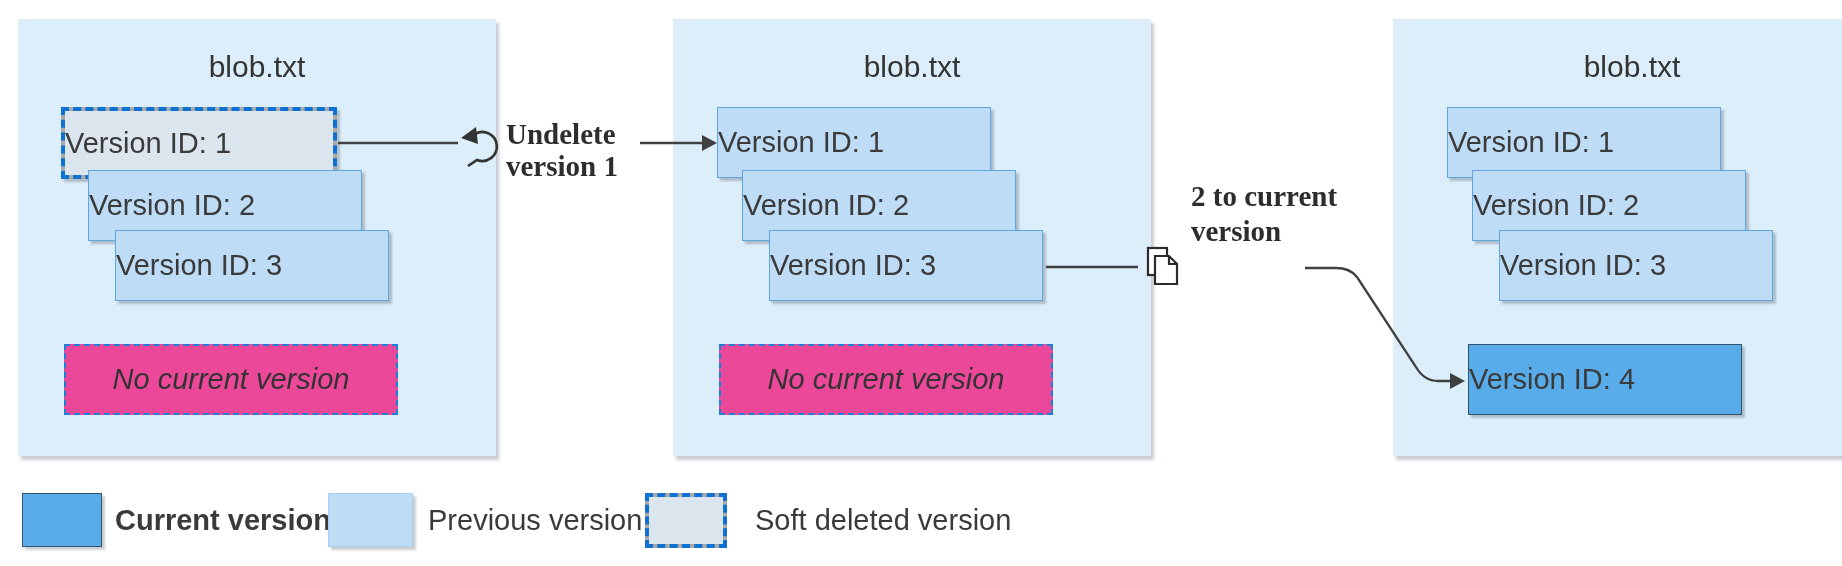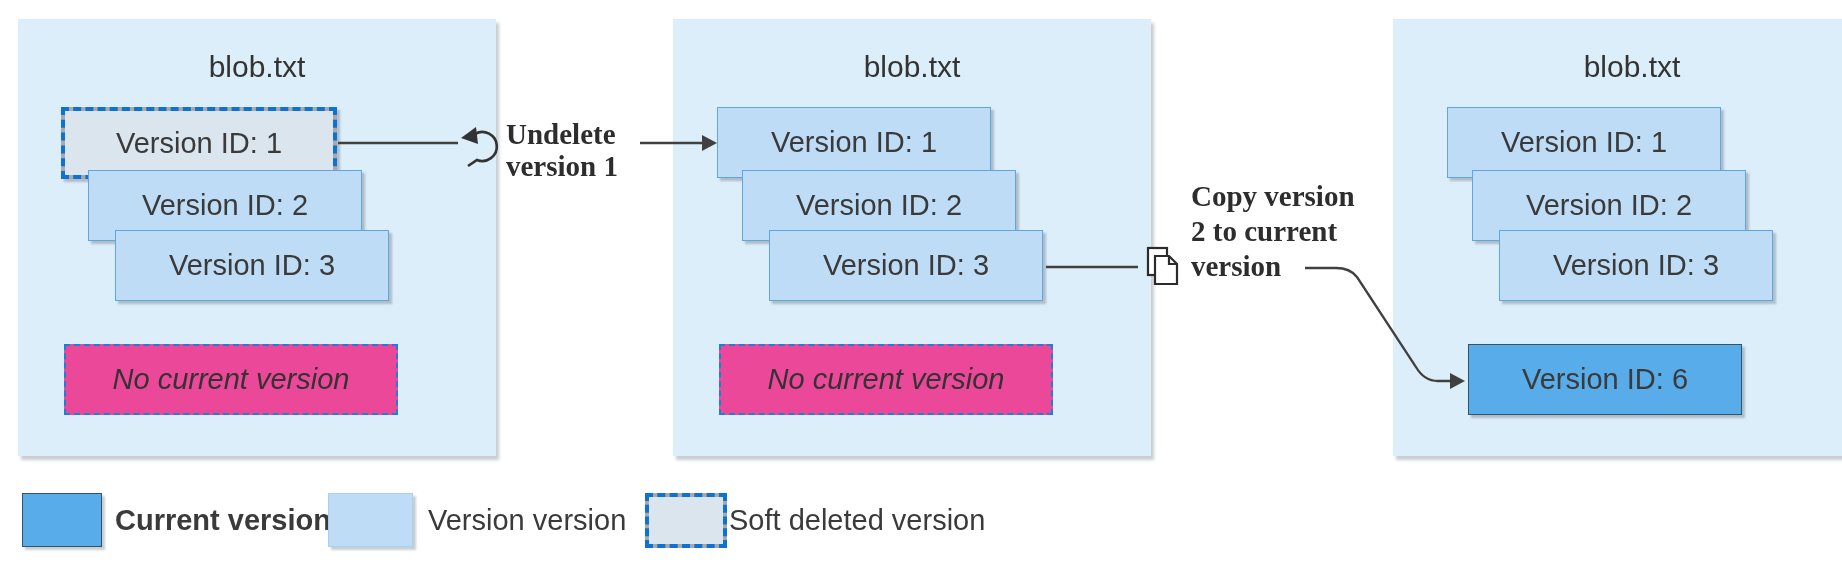--- a/index.html
+++ b/index.html
@@ -11,21 +11,21 @@
   .panel{
     position:absolute;top:19px;width:478px;height:437px;background:#dceef9;
     box-shadow:3px 4px 3px rgba(155,163,170,0.55);
   }
   .panel-title{
     position:absolute;top:32px;left:0;width:100%;text-align:center;
     font-size:30px;line-height:32px;color:#333;
   }
   
   .vbox{
-    position:absolute;display:flex;align-items:center;justify-content:center;
+    position:absolute;display:flex;align-items:center;justify-content:flex-start;
     font-size:29px;color:#3a3a3a;box-sizing:border-box;
   }
   .vbox.previous{
     width:274px;height:71px;background:#bedcf6;border:1px solid #5ea6dd;
     box-shadow:3px 3px 2px rgba(130,140,150,0.5);
   }
   .vbox.current{
     width:274px;height:71px;background:#58ace9;border:1px solid #33536b;
     box-shadow:3px 3px 2px rgba(130,140,150,0.5);
   }
@@ -65,21 +65,21 @@
     border:4px dashed #0d72d4;
     background:linear-gradient(#dbe5ee,#dbe5ee) padding-box,
                linear-gradient(#a9a9a9,#a9a9a9) border-box;
   }
   .legend-label{
     position:absolute;top:493px;height:54px;display:flex;align-items:center;
     font-size:29px;color:#3a3a3a;white-space:nowrap;
   }
   .legend-label.l1{left:115px;font-weight:bold;}
   .legend-label.l2{left:428px;}
-  .legend-label.l3{left:729px;text-align:right;}
+  .legend-label.l3{left:755px;text-align:right;}
 </style>
 </head>
 <body>
 
 <div class="canvas">
 
   <section class="panel" style="left:18px;">
     <div class="panel-title">blob.txt</div>
     <div class="vbox soft-deleted" style="left:43px;top:88px;">
       <span>Version ID: 1</span>
@@ -116,30 +116,29 @@
     <div class="vbox previous" style="left:54px;top:88px;">
       <span>Version ID: 1</span>
     </div>
     <div class="vbox previous" style="left:79px;top:151px;">
       <span>Version ID: 2</span>
     </div>
     <div class="vbox previous" style="left:106px;top:211px;">
       <span>Version ID: 3</span>
     </div>
     <div class="vbox current" style="left:75px;top:325px;">
-      <span>Version ID: 6</span>
+      <span>Version ID: 4</span>
     </div>
   </section>
 
   <div class="annot undelete">
     <span class="ln">Undelete</span>
     <span class="ln">version 1</span>
   </div>
   <div class="annot copy">
-    <span class="ln">Copy version</span>
     <span class="ln">2 to current</span>
     <span class="ln">version</span>
   </div>
 
   <svg class="overlay" width="1842" height="566" viewBox="0 0 1842 566">
 
     <line x1="338" y1="143" x2="458" y2="143" stroke="#404040" stroke-width="2.3"></line>
 
     <g>
       <path d="M 475 134 A 14.5 14.5 0 1 1 477 160 L 468 166" fill="none" stroke="#333333" stroke-width="2.7"></path>
@@ -158,18 +157,18 @@
     </g>
 
     <path d="M 1305 268 H 1336 Q 1350 268 1357 277 L 1416 367 Q 1424 381 1438 381 H 1450" fill="none" stroke="#404040" stroke-width="2.3"></path>
     <polygon points="1450,373 1465,381 1450,389" fill="#404040"></polygon>
   </svg>
 
   <div class="legend-swatch current"></div>
   <div class="legend-label l1">Current version</div>
 
   <div class="legend-swatch previous"></div>
-  <div class="legend-label l2">Version version</div>
+  <div class="legend-label l2">Previous version</div>
 
   <div class="legend-swatch soft-deleted"></div>
   <div class="legend-label l3">Soft deleted version</div>
 
 </div>
 
 </body></html>

